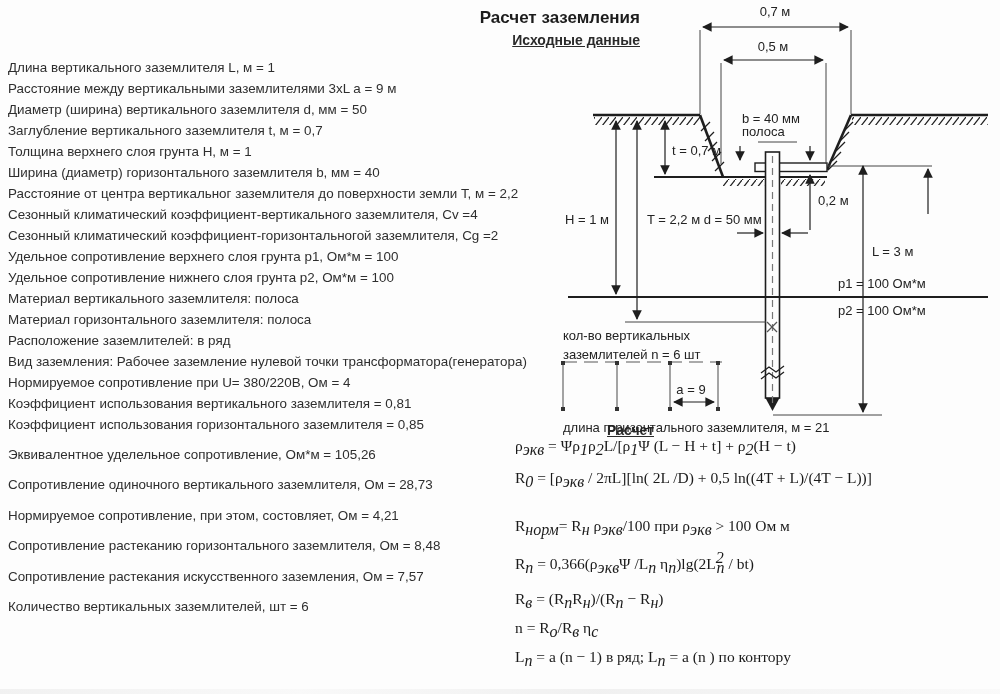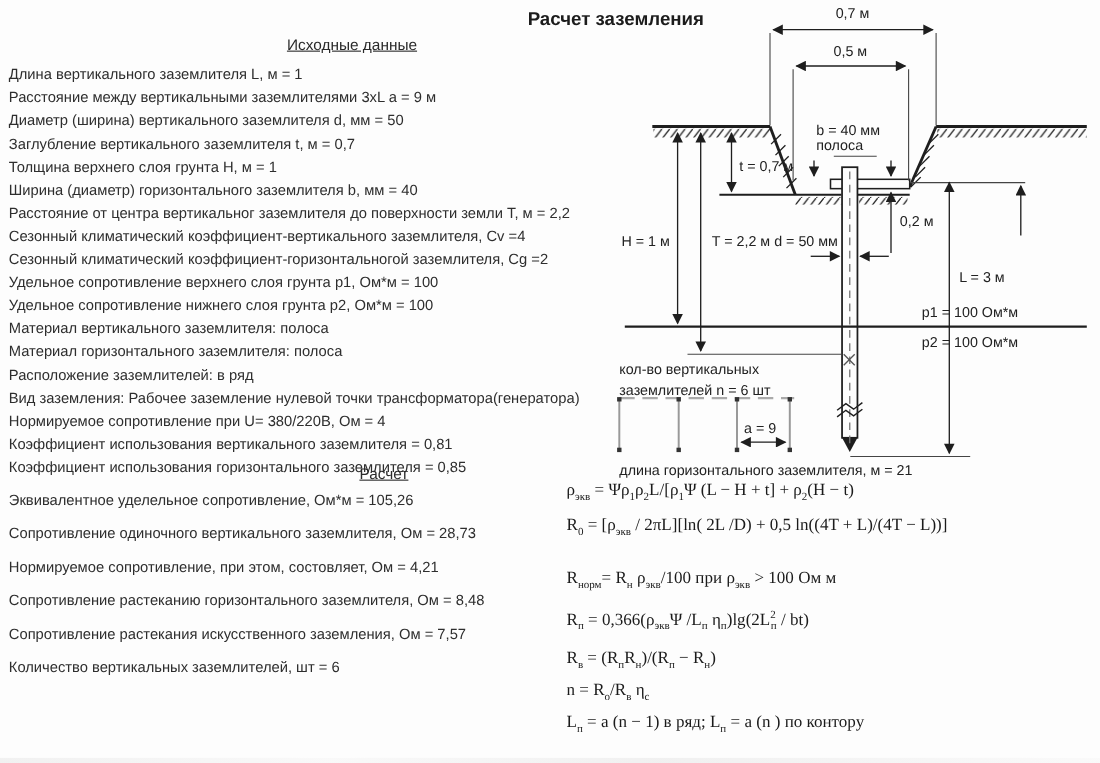--- a/index.html
+++ b/index.html
@@ -9,39 +9,39 @@
     background:#fdfdfd;
     font-family:"Liberation Sans",sans-serif;
     color:#2e2e2e;
     overflow:hidden;
   }
   .doc-title{
     position:absolute;left:0;top:8px;width:640px;
     text-align:right;font-size:17px;font-weight:bold;color:#1c1c1c;
   }
   .section-heading{
-    position:absolute;text-align:center;font-size:14px;
-    text-decoration:underline;color:#2a2a2a;
+    position:absolute;text-align:right;font-size:14px;
+    text-decoration:underline;color:#2a2a2a;font-weight:bold;
   }
   .inputs-heading{left:0;top:32px;width:640px;}
   .results-heading{left:0;top:422px;width:610px;padding-left:44px;}
   .inputs-list{
     position:absolute;left:8px;top:57px;
     font-size:13.4px;line-height:21px;white-space:nowrap;
   }
   .results-list{
     position:absolute;left:8px;top:440px;
     font-size:13.4px;line-height:30.4px;white-space:nowrap;
   }
   .formula{
     position:absolute;left:515px;
     font-family:"Liberation Serif",serif;
     font-size:15.5px;color:#1b1b1b;white-space:nowrap;
   }
-  .formula sub,.formula sup{font-size:10px;line-height:0;}
+  .formula sub,.formula sup{font-size:16px;line-height:0;font-style:italic;}
   .formula sup + sub{margin-left:-0.45em;}
   .f1{top:437px;} .f2{top:469px;} .f3{top:517px;}
   .f4{top:555px;} .f5{top:590px;} .f6{top:619px;} .f7{top:648px;}
   svg.diagram{position:absolute;left:0;top:0;}
   svg text{font-family:"Liberation Sans",sans-serif;font-size:13px;fill:#222;}
   .scan-smudge{
     position:absolute;left:0;bottom:0;width:1000px;height:5px;
     background:linear-gradient(90deg,#ececec 0%,#f7f7f7 30%,#ebebeb 60%,#f8f8f8 100%);
     opacity:.7;
   }

